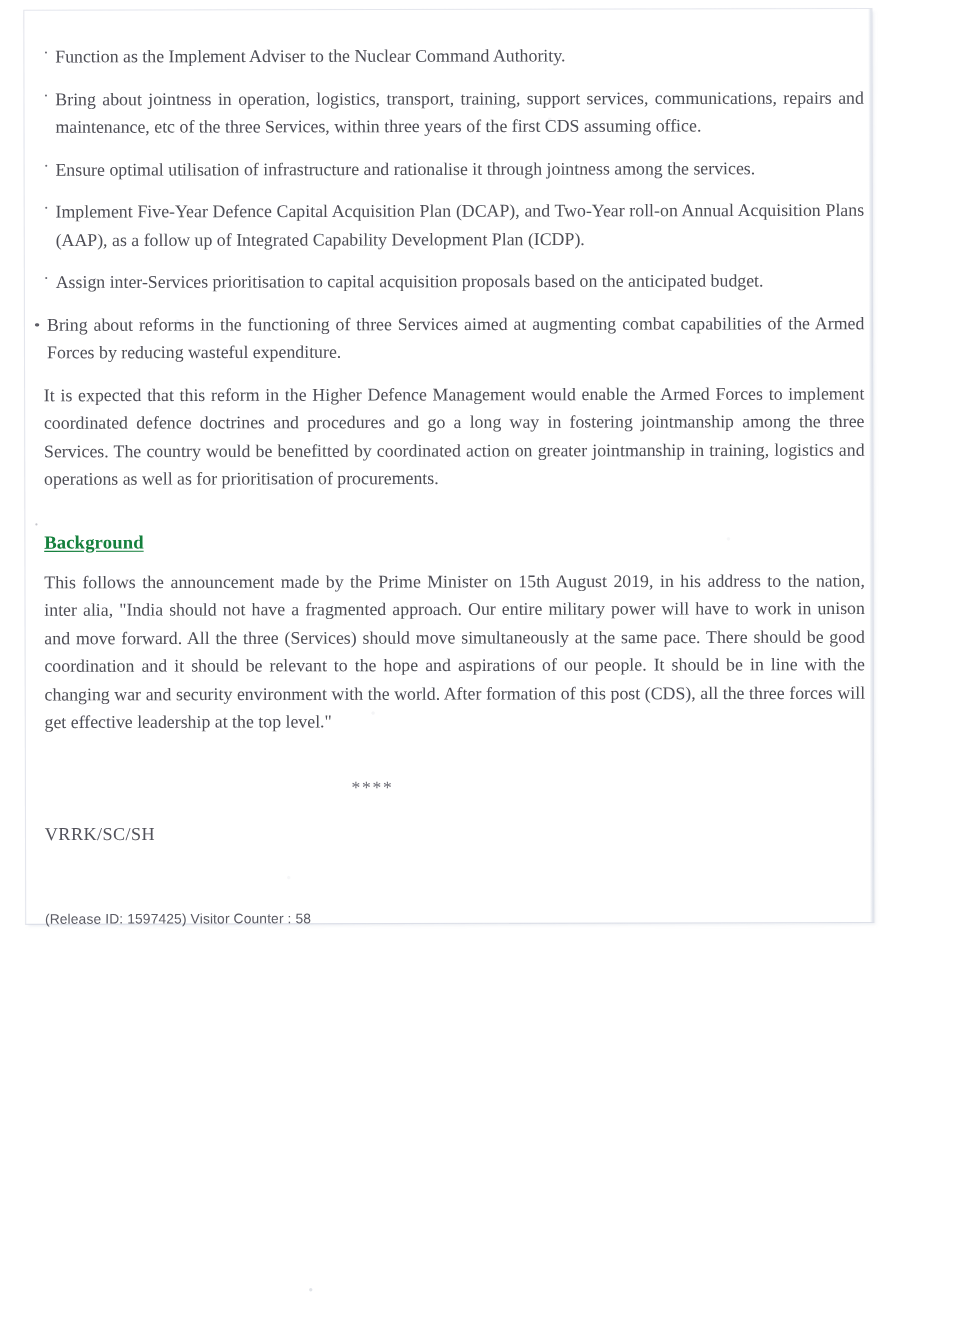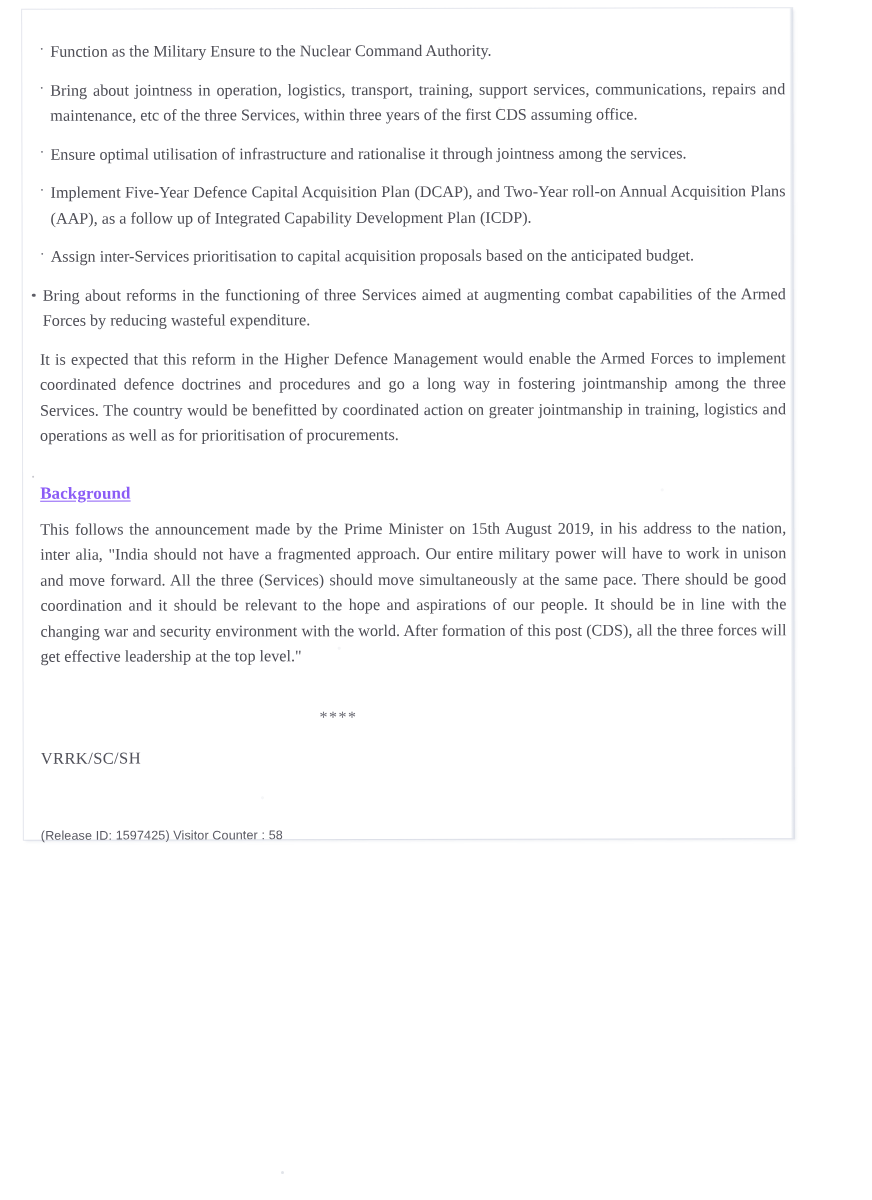--- a/index.html
+++ b/index.html
@@ -108,21 +108,21 @@
   }
 
   .body-para {
     margin-bottom: 14px;
   }
 
   
   .section-heading {
     font-size: 17px;
     font-weight: bold;
-    color: #8b5cf6;
+    color: #15803d;
     text-decoration: underline;
     text-underline-offset: 2px;
     margin: 20px 0 14px 0;
     display: inline-block;
     letter-spacing: 0.1px;
   }
   .heading-row {
     position: relative;
   }
   .heading-row::before {
@@ -165,21 +165,21 @@
 <div class="speck" style="left:281px; top:1171px; width:3px; height:3px;"></div>
 <div class="speck" style="left:549px; top:12px; width:2px; height:2px;"></div>
 
 <div id="scan-sheet">
   <div id="page-noise"></div>
 
   <div id="doc-body">
 
     <div class="para sub-bullet">
       <span class="marker">·</span>
-      <span>Function as the Military Ensure to the Nuclear Command Authority.</span>
+      <span>Function as the Implement Adviser to the Nuclear Command Authority.</span>
     </div>
 
     <div class="para sub-bullet">
       <span class="marker">·</span>
       <span>Bring about jointness in operation, logistics, transport, training, support services, communications, repairs and maintenance, etc of the three Services, within three years of the first CDS assuming office.</span>
     </div>
 
     <div class="para sub-bullet">
       <span class="marker">·</span>
       <span>Ensure optimal utilisation of infrastructure and rationalise it through jointness among the services.</span>

